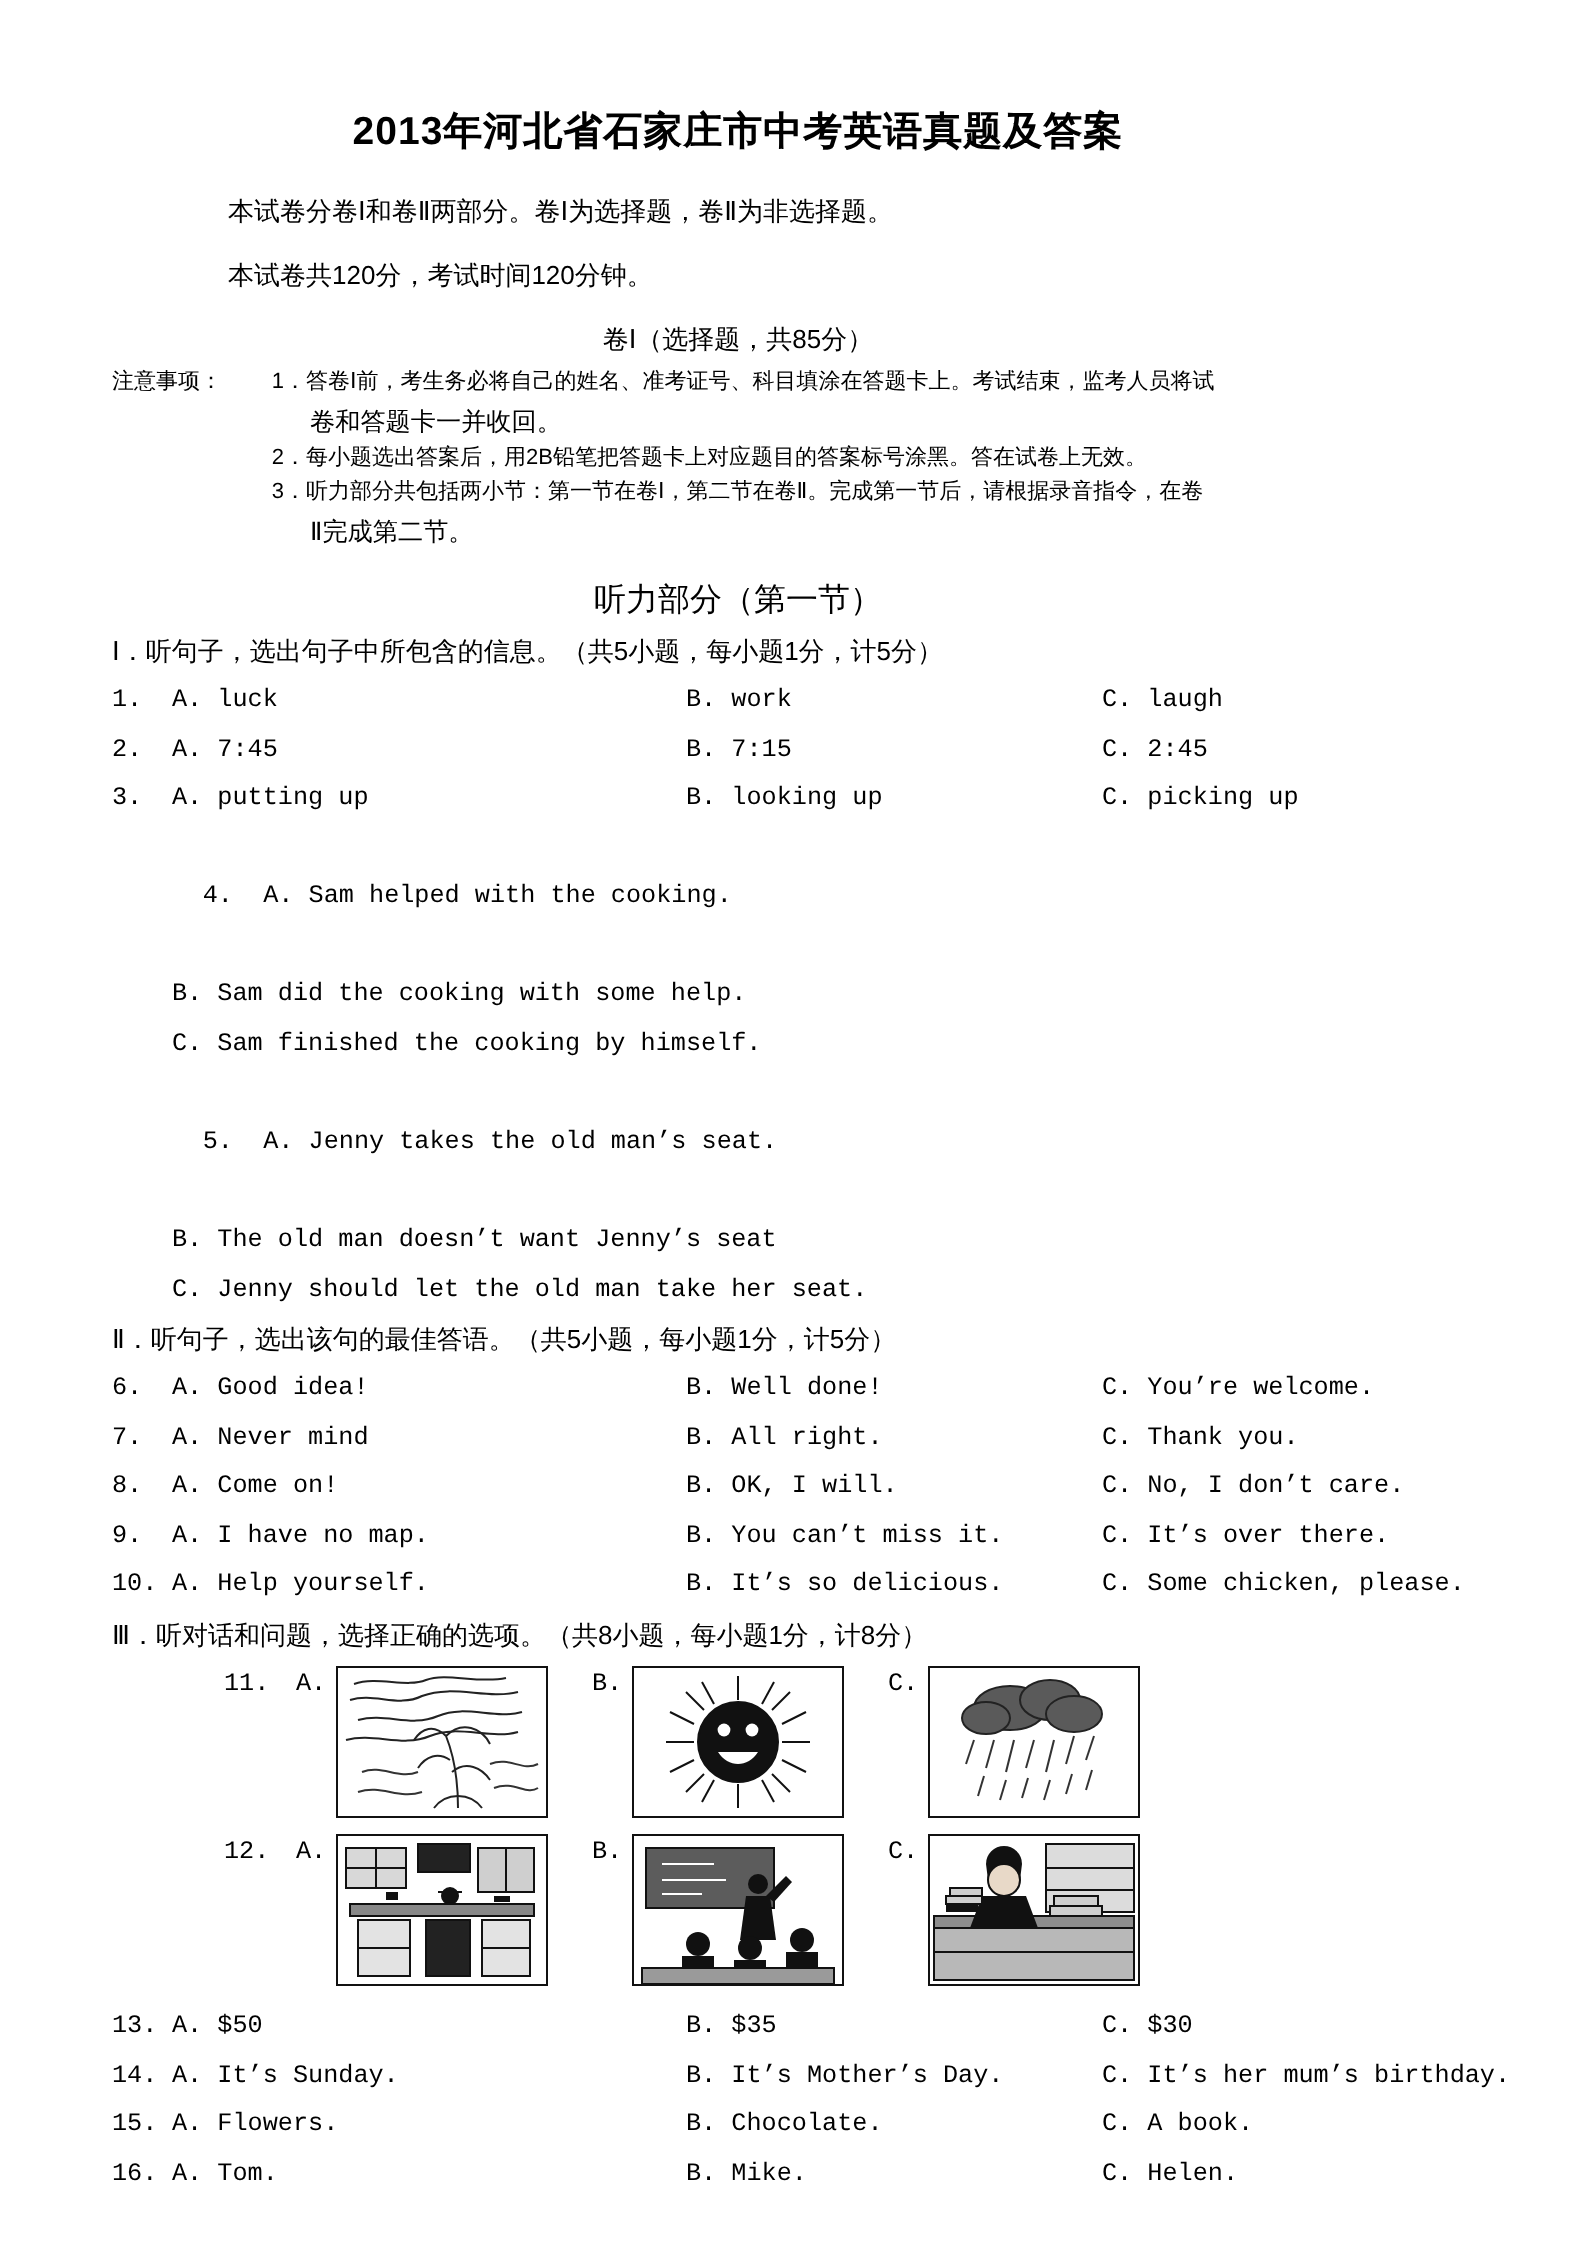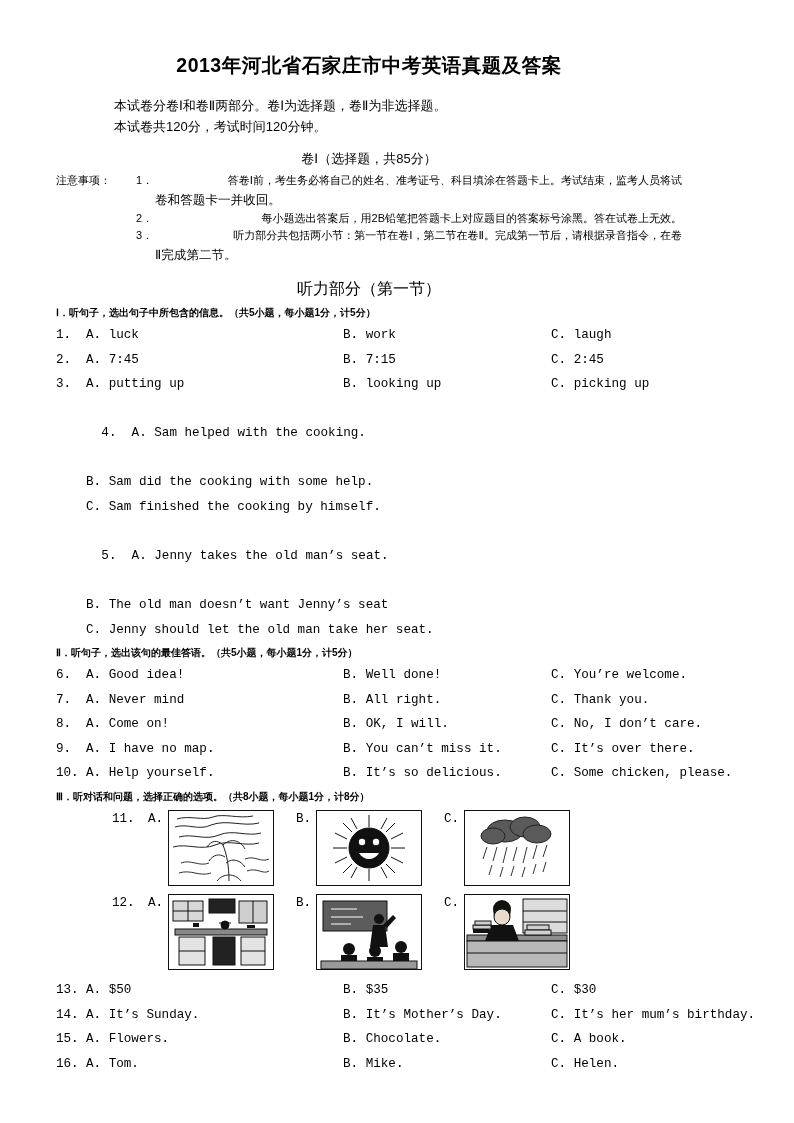--- a/index.html
+++ b/index.html
@@ -29,20 +29,21 @@
     letter-spacing: 0.5px;
     margin: 8px 0 16px 0;
   }
   .cn {
     font-family: "Liberation Sans", sans-serif;
     font-size: 13px;
     line-height: 1.62;
   }
   .intro-line {
     margin-left: 58px;
+    margin-top: 11px;
   }
   .section-center {
     text-align: center;
     font-family: "Liberation Sans", sans-serif;
     font-size: 13px;
     margin: 13px 0 4px 0;
   }
   .notice {
     position: relative;
     padding-left: 0;
@@ -57,39 +58,37 @@
     white-space: nowrap;
   }
   .notice-num {
     width: 42px;
     flex: 0 0 42px;
     text-align: right;
     white-space: nowrap;
   }
   .notice-text {
     flex: 1 1 auto;
-    text-align: right;
   }
   .indent-hang {
     margin-left: 99px;
     font-family: "Liberation Sans", sans-serif;
     font-size: 12.6px;
     line-height: 1.6;
   }
   .part-title {
     text-align: center;
     font-family: "Liberation Sans", sans-serif;
     font-size: 16px;
     margin: 14px 0 6px 0;
   }
   .q-head {
     font-family: "Liberation Sans", sans-serif;
-    font-size: 10px;
+    font-size: 13px;
     margin: 4px 0 3px 0;
-    font-weight: bold;
   }
   .q-head .rn {
     font-family: "Liberation Serif", serif;
   }
   .opt-row {
     display: flex;
     font-family: "Liberation Mono", monospace;
     font-size: 12.6px;
     line-height: 1.95;
     white-space: pre;

